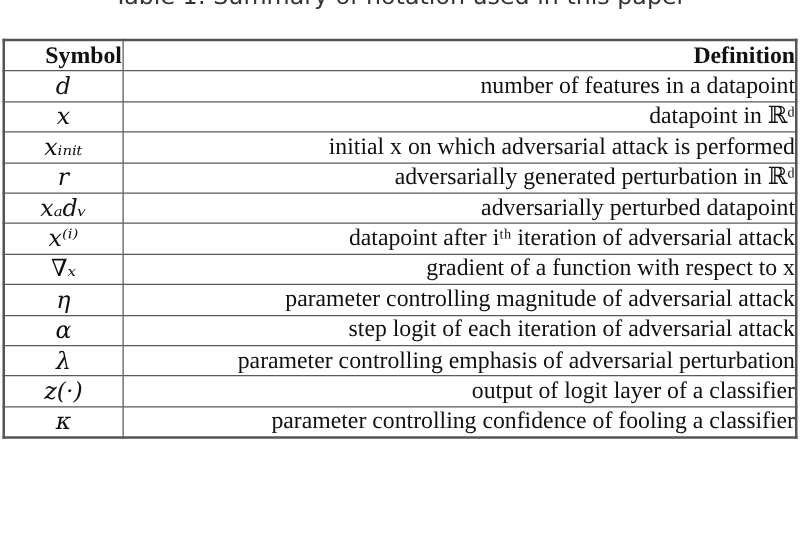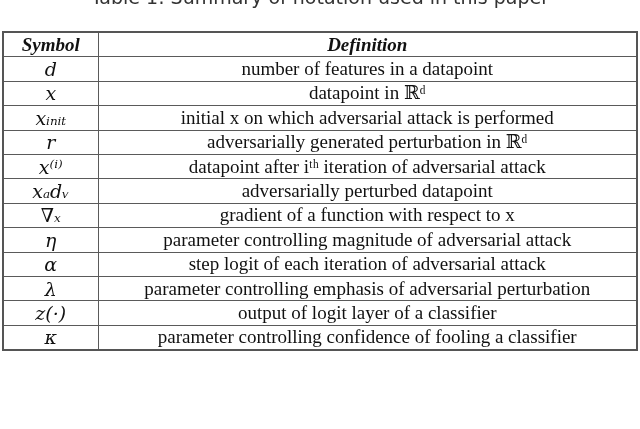--- a/index.html
+++ b/index.html
@@ -41,32 +41,31 @@
     border: 1.5px solid #5a5a5a;
     height: 23.4px;
     padding: 0;
     font-size: 19px;
     line-height: 22px;
     white-space: nowrap;
     overflow: hidden;
   }
   table.notation th {
     font-weight: bold;
-    text-align: center;
-    font-style: italic;
+    text-align: right;
   }
   col.c-sym { width: 95px; }
   td.sym {
     text-align: center;
     font-style: italic;
     font-family: "DejaVu Serif", serif;
     font-size: 17px;
   }
   td.def {
-    text-align: center;
+    text-align: right;
     padding-left: 10px;
   }
 </style>
 </head>
 <body>
 
 <div class="caption-cut">Table 1: Summary of notation used in this paper</div>
 
 <table class="notation">
   <colgroup>
@@ -90,26 +89,26 @@
       </tr>
       <tr>
         <td class="sym">xᵢₙᵢₜ</td>
         <td class="def">initial x on which adversarial attack is performed</td>
       </tr>
       <tr>
         <td class="sym">r</td>
         <td class="def">adversarially generated perturbation in ℝᵈ</td>
       </tr>
       <tr>
+        <td class="sym">xₐdᵥ</td>
+        <td class="def">adversarially perturbed datapoint</td>
+      </tr>
+      <tr>
         <td class="sym">x⁽ⁱ⁾</td>
         <td class="def">datapoint after iᵗʰ iteration of adversarial attack</td>
-      </tr>
-      <tr>
-        <td class="sym">xₐdᵥ</td>
-        <td class="def">adversarially perturbed datapoint</td>
       </tr>
       <tr>
         <td class="sym">∇ₓ</td>
         <td class="def">gradient of a function with respect to x</td>
       </tr>
       <tr>
         <td class="sym">η</td>
         <td class="def">parameter controlling magnitude of adversarial attack</td>
       </tr>
       <tr>

